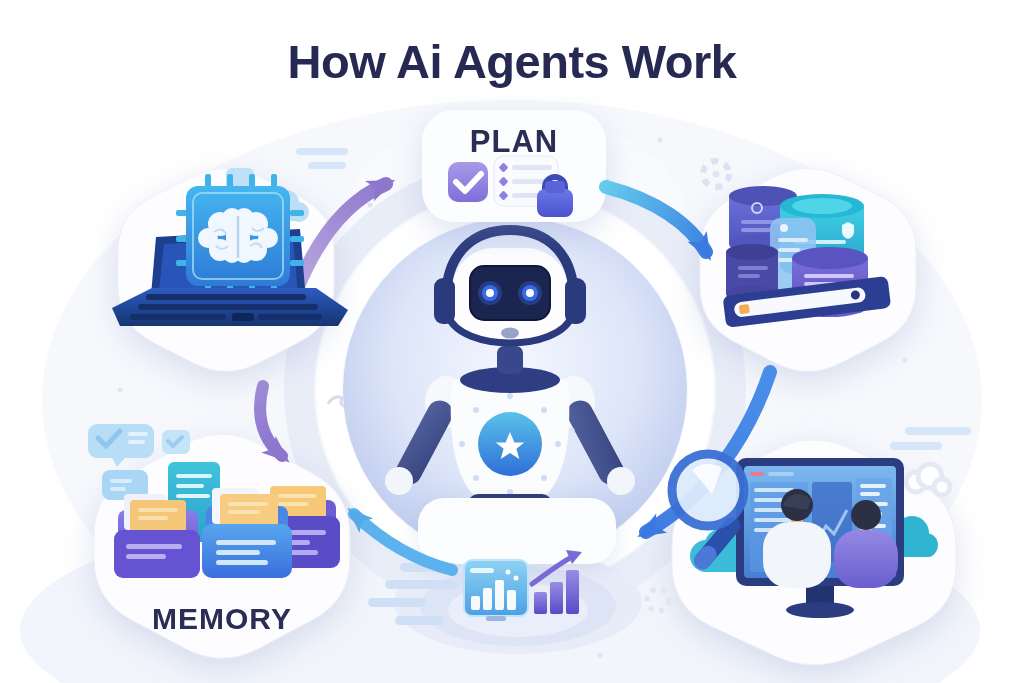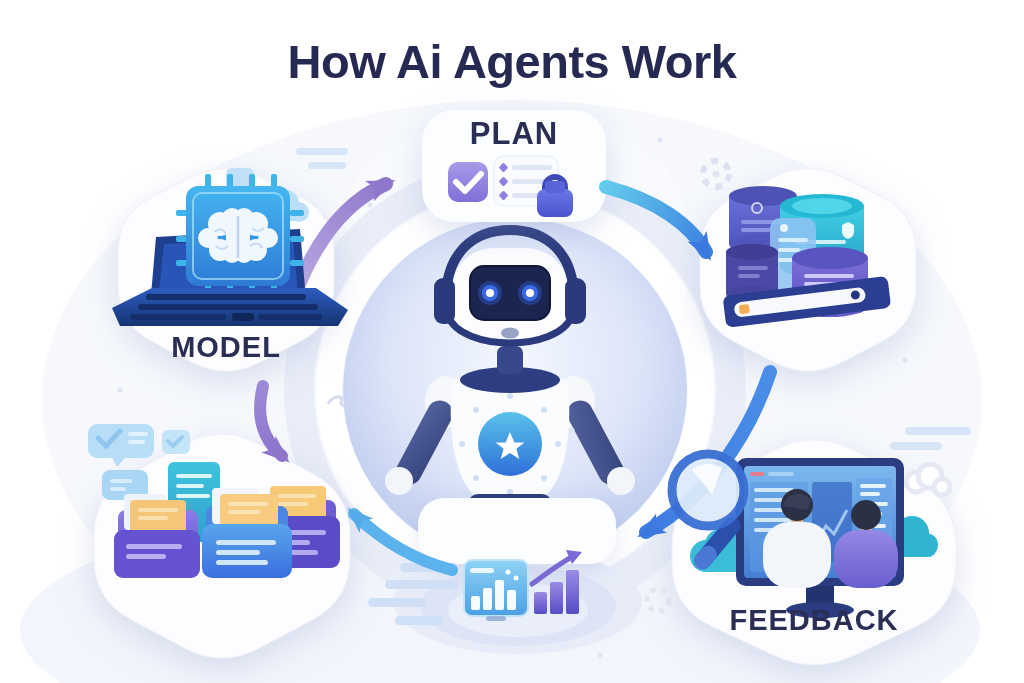--- a/index.html
+++ b/index.html
@@ -489,17 +489,16 @@
         <rect x="729" y="519" width="17" height="62" rx="8.5" fill="#2a50ac"></rect>
         <rect x="729" y="556" width="17" height="26" rx="8.5" fill="#4a78d4"></rect>
       </g>
       <circle cx="708" cy="490" r="36" fill="#ddebfb" opacity=".95" stroke="#3b6fd4" stroke-width="9"></circle>
       <path d="M692,470 a25,25 0 0 1 30,-2 l-10,26 z" fill="#ffffff" opacity=".85"></path>
     </g>
   </g>
 </svg>
 
 <div class="title">How Ai Agents Work</div>
-<div class="node-label" style="left:422px;top:116px;width:184px;font-size:31px">PLAN</div>
-<div class="node-label" style="left:118px;top:331px;width:216px;font-size:29px">MODEL</div>
-<div class="node-label" style="left:672px;top:604px;width:284px;font-size:29px">FEEDBACK</div>
+<div class="node-label" style="left:422px;top:124px;width:184px;font-size:31px">PLAN</div>
+<div class="node-label" style="left:94px;top:602px;width:256px;font-size:30px">MEMORY</div>
 
 </div>
 
 </body></html>

